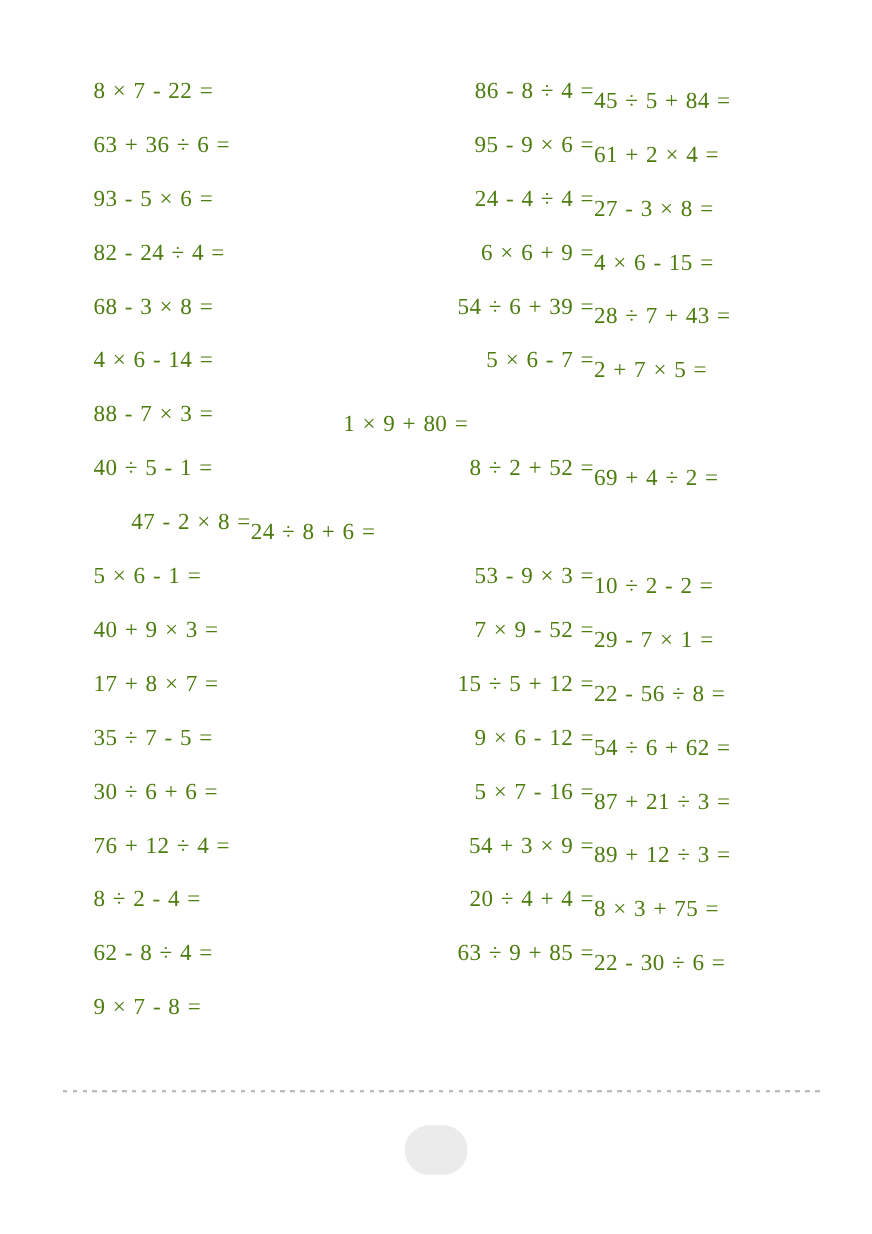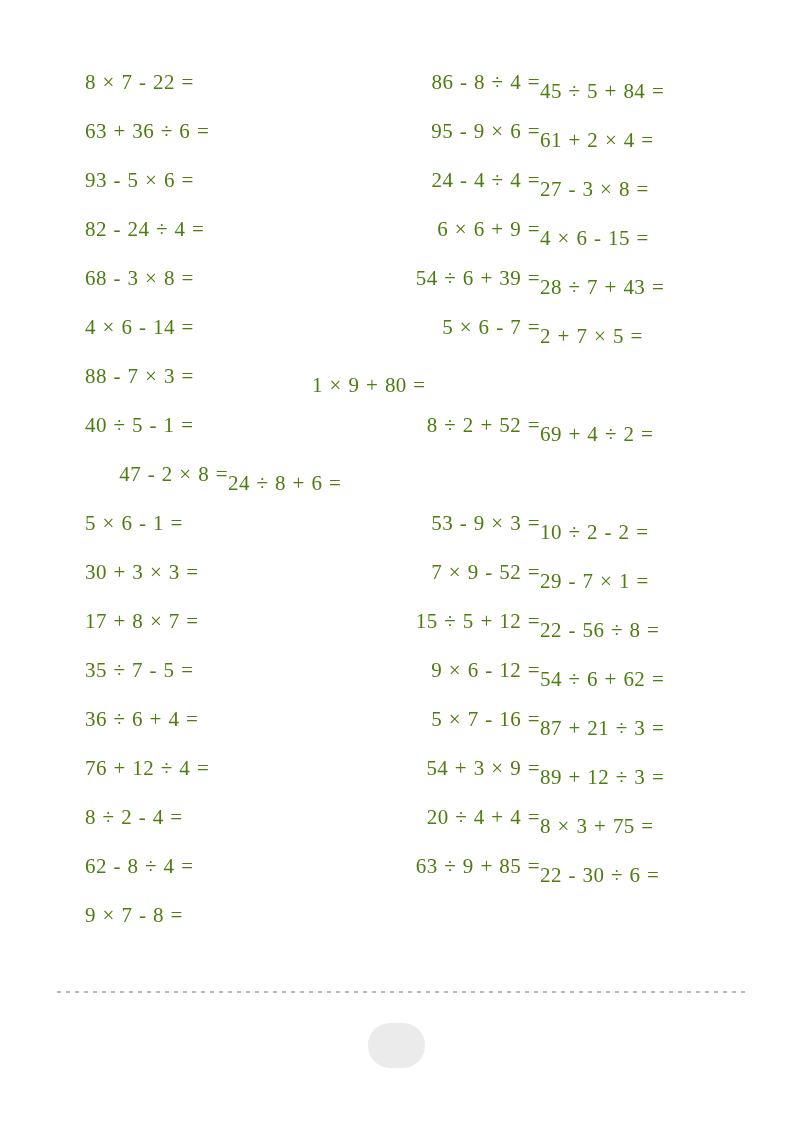--- a/index.html
+++ b/index.html
@@ -101,36 +101,36 @@
     <div class="prow">
       <span class="cell c1">47 - 2 × 8 =</span>
       <span class="cell c2">24 ÷ 8 + 6 =</span>
     </div>
     <div class="prow">
       <span class="cell c0">5 × 6 - 1 =</span>
       <span class="cell c1">53 - 9 × 3 =</span>
       <span class="cell c2">10 ÷ 2 - 2 =</span>
     </div>
     <div class="prow">
-      <span class="cell c0">30 + 3 × 3 =</span>
+      <span class="cell c0">40 + 9 × 3 =</span>
       <span class="cell c1">7 × 9 - 52 =</span>
       <span class="cell c2">29 - 7 × 1 =</span>
     </div>
     <div class="prow">
       <span class="cell c0">17 + 8 × 7 =</span>
       <span class="cell c1">15 ÷ 5 + 12 =</span>
       <span class="cell c2">22 - 56 ÷ 8 =</span>
     </div>
     <div class="prow">
       <span class="cell c0">35 ÷ 7 - 5 =</span>
       <span class="cell c1">9 × 6 - 12 =</span>
       <span class="cell c2">54 ÷ 6 + 62 =</span>
     </div>
     <div class="prow">
-      <span class="cell c0">36 ÷ 6 + 4 =</span>
+      <span class="cell c0">30 ÷ 6 + 6 =</span>
       <span class="cell c1">5 × 7 - 16 =</span>
       <span class="cell c2">87 + 21 ÷ 3 =</span>
     </div>
     <div class="prow">
       <span class="cell c0">76 + 12 ÷ 4 =</span>
       <span class="cell c1">54 + 3 × 9 =</span>
       <span class="cell c2">89 + 12 ÷ 3 =</span>
     </div>
     <div class="prow">
       <span class="cell c0">8 ÷ 2 - 4 =</span>

